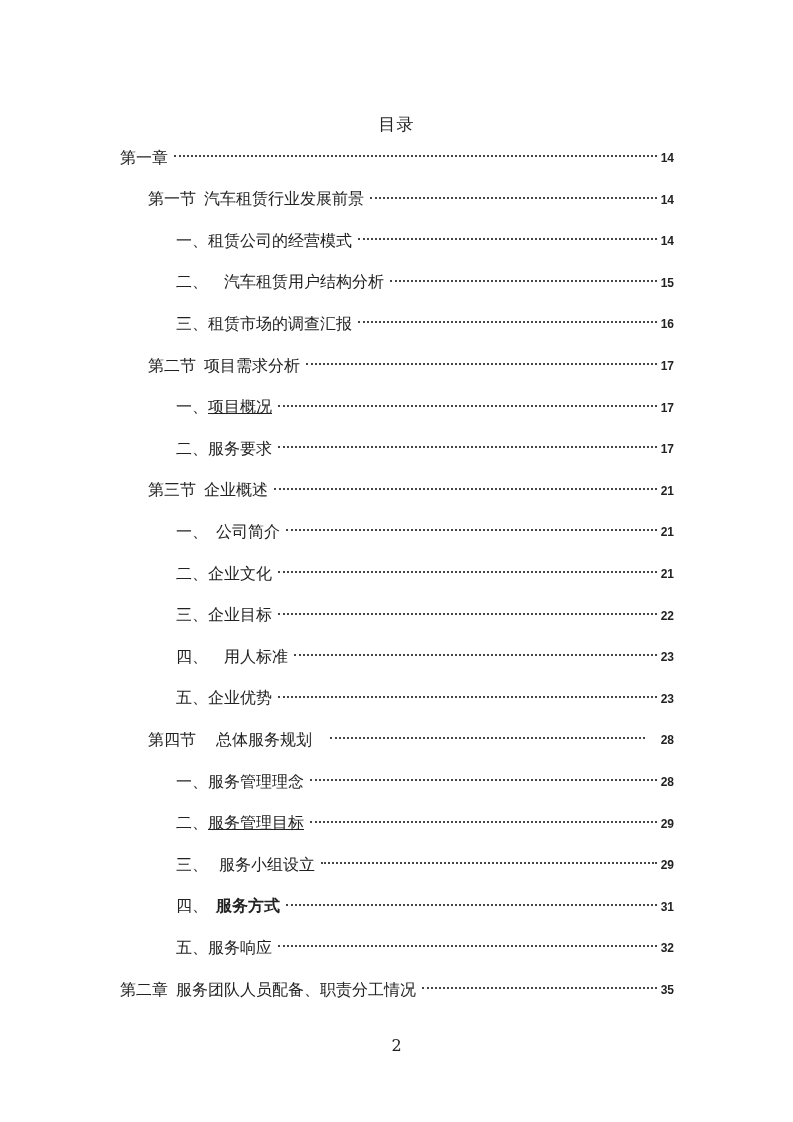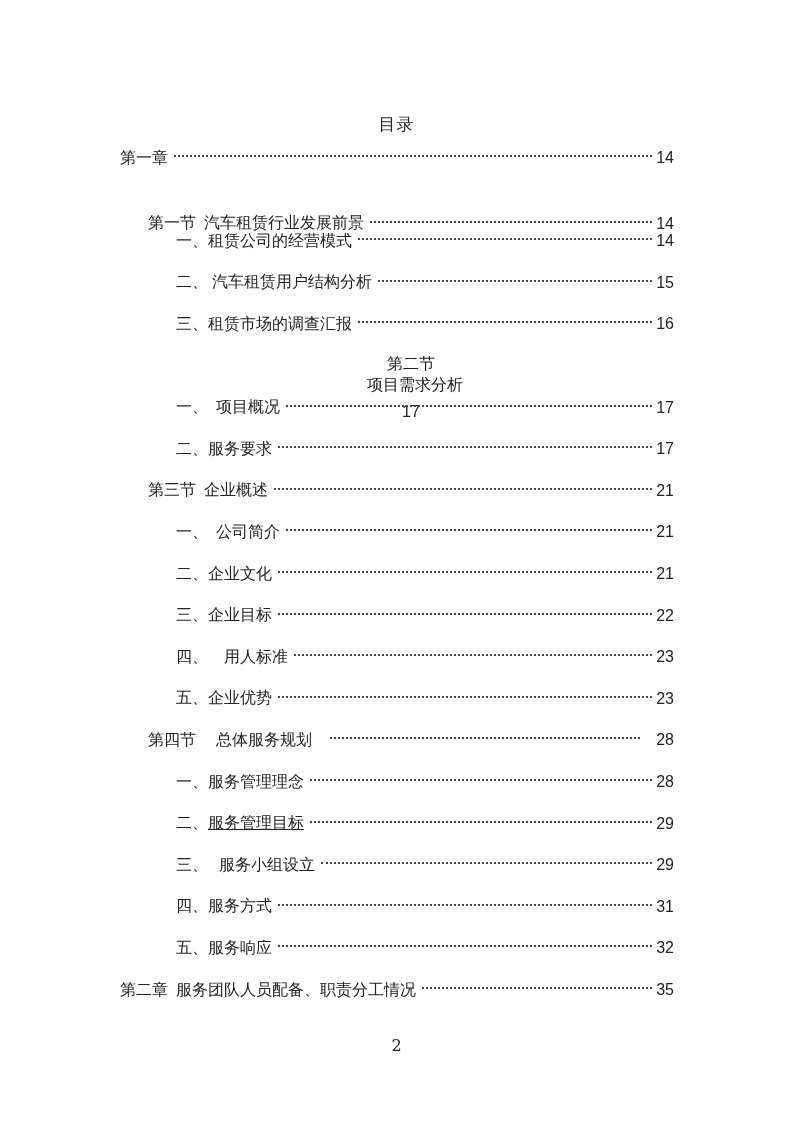--- a/index.html
+++ b/index.html
@@ -9,68 +9,68 @@
            font-size: 17px; font-family: Liberation Sans, sans-serif; letter-spacing: 1px; }
   .toc { position: absolute; top: 146px; left: 0; width: 793px; }
   .entry { position: absolute; height: 24px; display: flex; align-items: center;
            font-size: 16px; right: 119px; }
   .entry.l1 { left: 120px; }
   .entry.l2 { left: 148px; }
   .entry.l3 { left: 176px; }
   .entry .num { white-space: nowrap; }
   .entry .text { white-space: nowrap; margin-left: 8px; }
   .entry .dots { flex: 1; border-bottom: 2px dotted #444; margin: 0 4px 5px 6px; height: 1px; }
-  .entry .page { font-family: "Liberation Sans", sans-serif; font-size: 16px; white-space: nowrap; }
+  .entry .page { font-family: "Liberation Sans", sans-serif; font-size: 12px; white-space: nowrap; font-weight: bold; }
   .page-number { position: absolute; top: 1036px; left: 0; width: 793px; text-align: center;
                  font-family: "DejaVu Serif", serif; font-size: 16px; }
 </style>
 </head>
 <body>
 
 <div class="title">目录</div>
 
 <div class="toc" id="toc">
     <div class="entry l1" style="top: 0px;">
       <span class="num">第一章</span>
       <span class="dots"></span>
       <span class="page">14</span>
     </div>
-    <div class="entry l2" style="top: 41.6px; margin-top: 24px;">
+    <div class="entry l2" style="top: 41.6px;">
       <span class="num">第一节</span>
       <span class="text">汽车租赁行业发展前景</span>
       <span class="dots"></span>
       <span class="page">14</span>
     </div>
     <div class="entry l3" style="top: 83.2px;">
       <span class="num">一、</span>
       <span class="text" style="margin-left: 0px;">租赁公司的经营模式</span>
       <span class="dots"></span>
       <span class="page">14</span>
     </div>
     <div class="entry l3" style="top: 124.8px;">
       <span class="num">二、</span>
-      <span class="text" style="margin-left: 4px; font-family: Liberation Mono, monospace;">汽车租赁用户结构分析</span>
+      <span class="text" style="margin-left: 16px; font-family: Liberation Mono, monospace;">汽车租赁用户结构分析</span>
       <span class="dots"></span>
       <span class="page">15</span>
     </div>
     <div class="entry l3" style="top: 166.4px;">
       <span class="num">三、</span>
       <span class="text" style="margin-left: 0px;">租赁市场的调查汇报</span>
       <span class="dots"></span>
       <span class="page">16</span>
     </div>
-    <div class="entry l2" style="top: 208px; flex-direction: column;">
+    <div class="entry l2" style="top: 208px;">
       <span class="num">第二节</span>
       <span class="text">项目需求分析</span>
       <span class="dots"></span>
       <span class="page">17</span>
     </div>
     <div class="entry l3" style="top: 249.6px;">
       <span class="num">一、</span>
-      <span class="text" style="margin-left: 8px;">项目概况</span>
+      <span class="text" style="margin-left: 0px; text-decoration: underline;">项目概况</span>
       <span class="dots"></span>
       <span class="page">17</span>
     </div>
     <div class="entry l3" style="top: 291.2px;">
       <span class="num">二、</span>
       <span class="text" style="margin-left: 0px;">服务要求</span>
       <span class="dots"></span>
       <span class="page">17</span>
     </div>
     <div class="entry l2" style="top: 332.8px;">
@@ -128,21 +128,21 @@
       <span class="page">29</span>
     </div>
     <div class="entry l3" style="top: 707.2px;">
       <span class="num">三、</span>
       <span class="text" style="margin-left: 11px;">服务小组设立</span>
       <span class="dots"></span>
       <span class="page">29</span>
     </div>
     <div class="entry l3" style="top: 748.8px;">
       <span class="num">四、</span>
-      <span class="text" style="margin-left: 0px;">服务方式</span>
+      <span class="text" style="margin-left: 8px; font-weight: bold;">服务方式</span>
       <span class="dots"></span>
       <span class="page">31</span>
     </div>
     <div class="entry l3" style="top: 790.4px;">
       <span class="num">五、</span>
       <span class="text" style="margin-left: 0px;">服务响应</span>
       <span class="dots"></span>
       <span class="page">32</span>
     </div>
     <div class="entry l1" style="top: 832px;">

